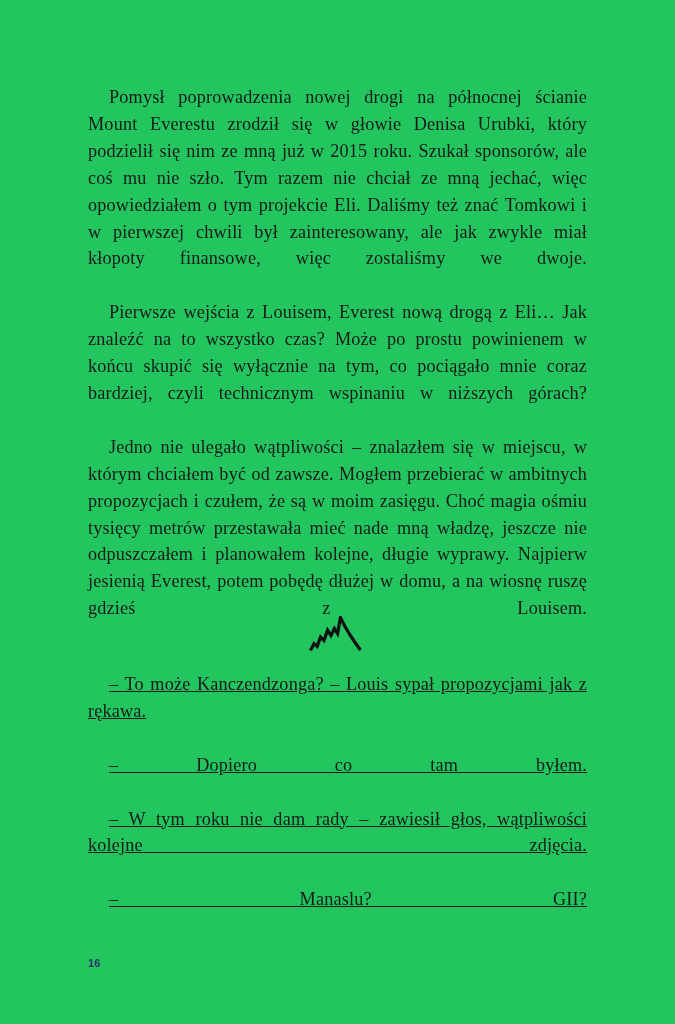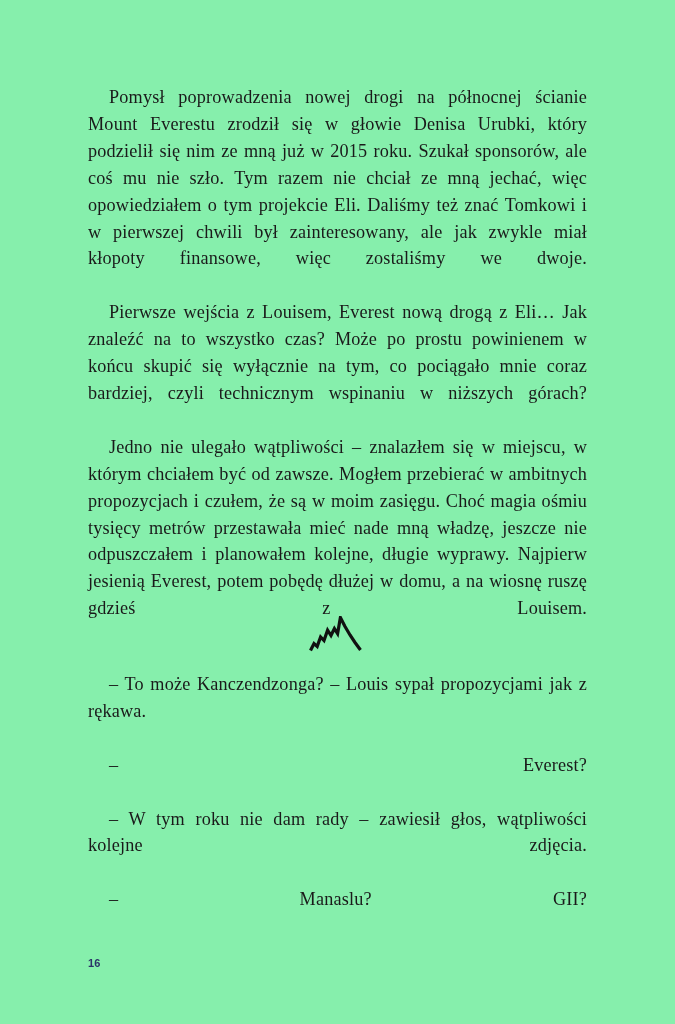--- a/index.html
+++ b/index.html
@@ -13,21 +13,21 @@
     font-family: "Liberation Serif", "DejaVu Serif", serif;
     color: #1a1a1a;
     position: relative;
     overflow: hidden;
     -webkit-font-smoothing: antialiased;
   }
 
   .page {
     position: absolute;
     inset: 0;
-    background: #86efac;
+    background: #22c55e;
   }
 
   .text-column {
     position: absolute;
     left: 88px;
     top: 84px;
     width: 499px;
   }
 
   p.body-par {
@@ -44,20 +44,21 @@
 
   
   p.dialogue {
     margin: 0;
     text-align: justify;
     text-justify: inter-word;
     font-size: 18.2px;
     line-height: 26.9px;
     text-indent: 21px;
     letter-spacing: 0.01em;
+    text-decoration: underline;
   }
 
   
   p.body-par::after,
   p.dialogue::after {
     content: "";
     display: inline-block;
     width: 100%;
   }
 
@@ -108,20 +109,20 @@
   <div class="ornament">
     <span>
       <svg width="58" height="36" viewBox="0 0 58 36" aria-hidden="true">
         <path d="M1.5 34.5 L5.0 27.5 L8.2 30.4 L11.6 21.0 L15.0 24.6 L18.6 14.2 L22.0 19.5 L25.4 12.6 L28.6 17.6 L31.4 1.5 L36.0 10.5 L41.0 19.0 L46.0 26.5 L51.5 34.0" fill="none" stroke="#111111" stroke-width="3.2" stroke-linejoin="miter" stroke-linecap="butt"></path>
       </svg>
     </span>
   </div>
 
   <div class="dialogue-block">
     <p class="dialogue">– To może Kanczendzonga? – Louis sypał propozycjami jak z rękawa.</p>
-    <p class="dialogue">– Everest?</p>
+    <p class="dialogue">– Dopiero co tam byłem.</p>
     <p class="dialogue">– W tym roku nie dam rady – zawiesił głos, wątpliwości kolejne zdjęcia.</p>
     <p class="dialogue">– Manaslu? GII?</p>
   </div>
 
   <div class="page-number">16</div>
 
 </div>
 
 </body></html>

